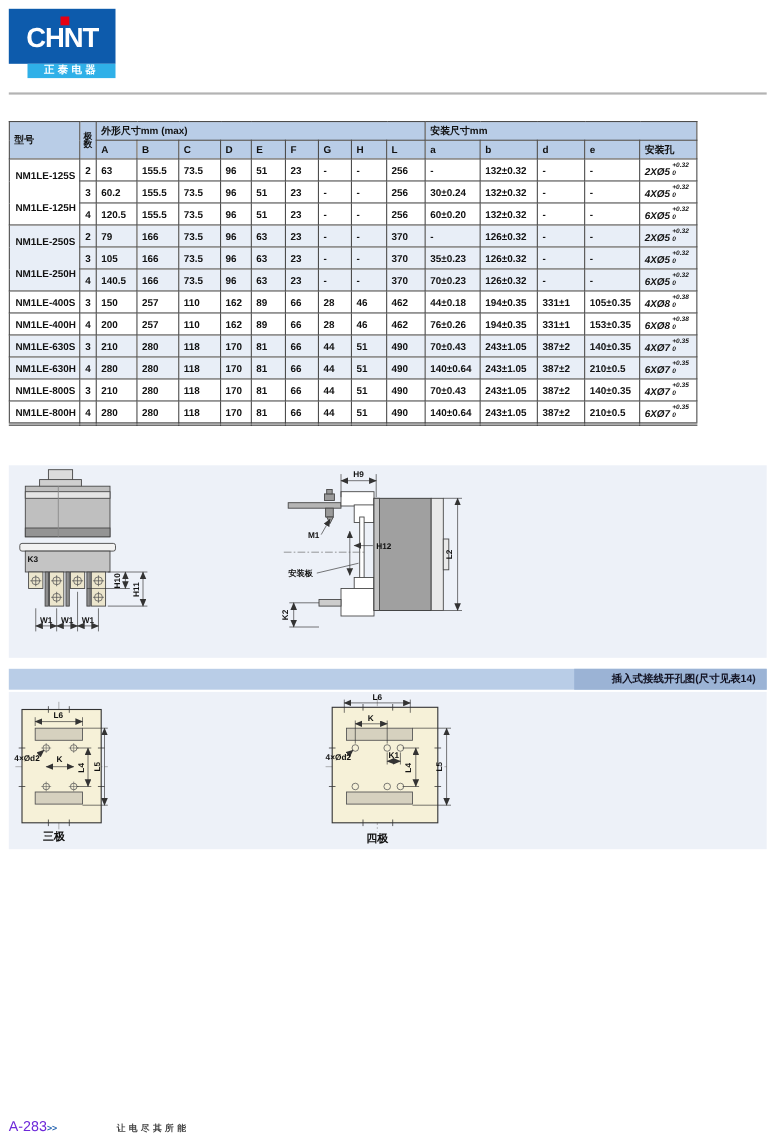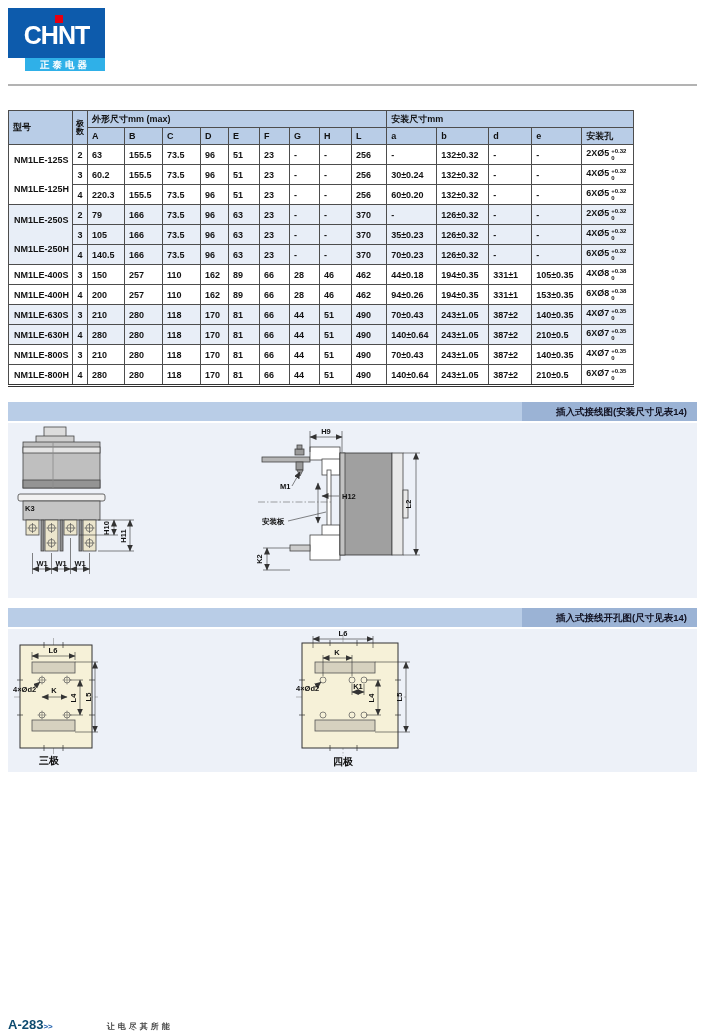--- a/index.html
+++ b/index.html
@@ -4,48 +4,48 @@
 <style>
   html,body{margin:0;padding:0;background:#fff;}
   .page{position:relative;width:705px;height:1035px;background:#fff;overflow:hidden;
         font-family:"Liberation Sans",sans-serif;color:#111;}
   
   .logo{position:absolute;left:8px;top:8px;width:97px;height:50px;background:#0d5bac;}
   .logo .brand{position:absolute;left:0;right:0;top:13px;text-align:center;color:#fff;
         font-size:25px;font-weight:900;letter-spacing:-1px;font-family:"Liberation Sans",sans-serif;}
   .logo .dot{position:absolute;left:47px;top:7px;width:8px;height:8px;background:#e60012;}
   .logo-band{position:absolute;left:25px;top:58px;width:80px;height:13px;background:#2fb0e8;
-        color:#fff;font-size:9.5px;font-weight:700;letter-spacing:3px;text-align:center;line-height:13px;}
+        color:#fff;font-size:9.5px;font-weight:700;letter-spacing:3px;text-align:center;line-height:13px;font-family:Liberation Serif, serif;}
   .topline{position:absolute;left:8px;top:84px;width:689px;height:0;border-top:2px solid #b3b3b3;}
   .tbl-caption{position:absolute;left:8px;top:95px;width:625px;text-align:right;font-size:9px;font-weight:700;}
   
   .dimtbl{position:absolute;left:8px;top:110px;width:625px;border-collapse:collapse;table-layout:fixed;
         border-bottom:3px double #333;}
   .dimtbl th,.dimtbl td{border:1px solid #4d4d4d;font-size:9px;font-weight:700;color:#111;
         padding:0 0 0 4px;text-align:left;vertical-align:middle;overflow:hidden;white-space:nowrap;}
   .dimtbl th{background:#b9cde7;height:16px;}
   .dimtbl td{height:19px;background:#fff;}
   .dimtbl tr.shade td{background:#e8eef7;}
   .dimtbl .c{text-align:center;padding:0;}
   .dimtbl .hpoles{font-size:8px;line-height:8px;text-align:center;padding:0;}
   .dimtbl .modelcell{padding:0 0 0 5px;}
   .mwrap{height:58px;display:flex;flex-direction:column;justify-content:space-around;}
-  .holewrap{display:flex;align-items:flex-start;gap:2px;}
+  .holewrap{display:flex;align-items:flex-end;gap:2px;font-style:italic;}
   .tol{display:inline-flex;flex-direction:column;font-size:6px;line-height:6.5px;font-weight:700;}
   
   .bar{position:absolute;left:8px;width:689px;height:19px;background:#b9cde7;}
   .bartxt{position:absolute;right:0;top:0;height:19px;line-height:19px;background:#9bb3d5;
         padding:0 10px 0 34px;font-size:9.5px;font-weight:700;color:#101020;}
   .panel{position:absolute;left:8px;width:689px;background:#edf1f8;}
   .dia{display:block;}
   .dia text{font-family:"Liberation Sans",sans-serif;font-size:7.5px;font-weight:700;fill:#111;}
   .dia text.cap{font-size:10px;}
   
   .footer{position:absolute;left:8px;top:1015px;white-space:nowrap;}
-  .footer .pg{font-size:13px;font-weight:700;color:#0c4a6e;letter-spacing:0;}
+  .footer .pg{font-size:13px;font-weight:400;color:#6d28d9;letter-spacing:0;}
   .footer .arr{font-size:8px;font-weight:800;color:#2060ae;margin-right:8px;}
   .footer .slogan{font-size:8px;font-weight:700;color:#444;letter-spacing:3px;padding-left:46px;}
 </style>
 </head>
 <body>
 
 <div class="page">
 
   <div class="logo">
     <span class="dot"></span>
@@ -154,21 +154,21 @@
               <span>4XØ5</span>
               <span class="tol">
                 <span>+0.32</span>
                 <span>0</span>
               </span>
             </div>
           </td>
         </tr>
         <tr>
           <td class="c">4</td>
-          <td>220.3</td>
+          <td>120.5</td>
           <td>155.5</td>
           <td>73.5</td>
           <td>96</td>
           <td>51</td>
           <td>23</td>
           <td>-</td>
           <td>-</td>
           <td>256</td>
           <td>60±0.20</td>
           <td>132±0.32</td>
@@ -296,21 +296,21 @@
           <td class="c">4</td>
           <td>200</td>
           <td>257</td>
           <td>110</td>
           <td>162</td>
           <td>89</td>
           <td>66</td>
           <td>28</td>
           <td>46</td>
           <td>462</td>
-          <td>94±0.26</td>
+          <td>76±0.26</td>
           <td>194±0.35</td>
           <td>331±1</td>
           <td>153±0.35</td>
           <td>
             <div class="holewrap">
               <span>6XØ8</span>
               <span class="tol">
                 <span>+0.38</span>
                 <span>0</span>
               </span>
@@ -417,23 +417,20 @@
               <span class="tol">
                 <span>+0.35</span>
                 <span>0</span>
               </span>
             </div>
           </td>
         </tr>
       </tbody>
     </table>
 
-  <div class="bar" style="top:402px">
-    <span class="bartxt">插入式接线图(安装尺寸见表14)</span>
-  </div>
   <div class="panel" style="top:423px;height:175px">
     <svg class="dia" width="689" height="175" viewBox="8 423 689 175">
       <defs>
         <marker id="m1" markerWidth="8" markerHeight="8" refX="6.5" refY="3" orient="auto-start-reverse" markerUnits="userSpaceOnUse">
           <path d="M0,0L7,3L0,6Z" fill="#333"></path>
         </marker>
       </defs>
 
       <g stroke="#444" stroke-width="0.8">
         <rect x="44" y="427" width="22" height="10" fill="#dcdcdc"></rect>

